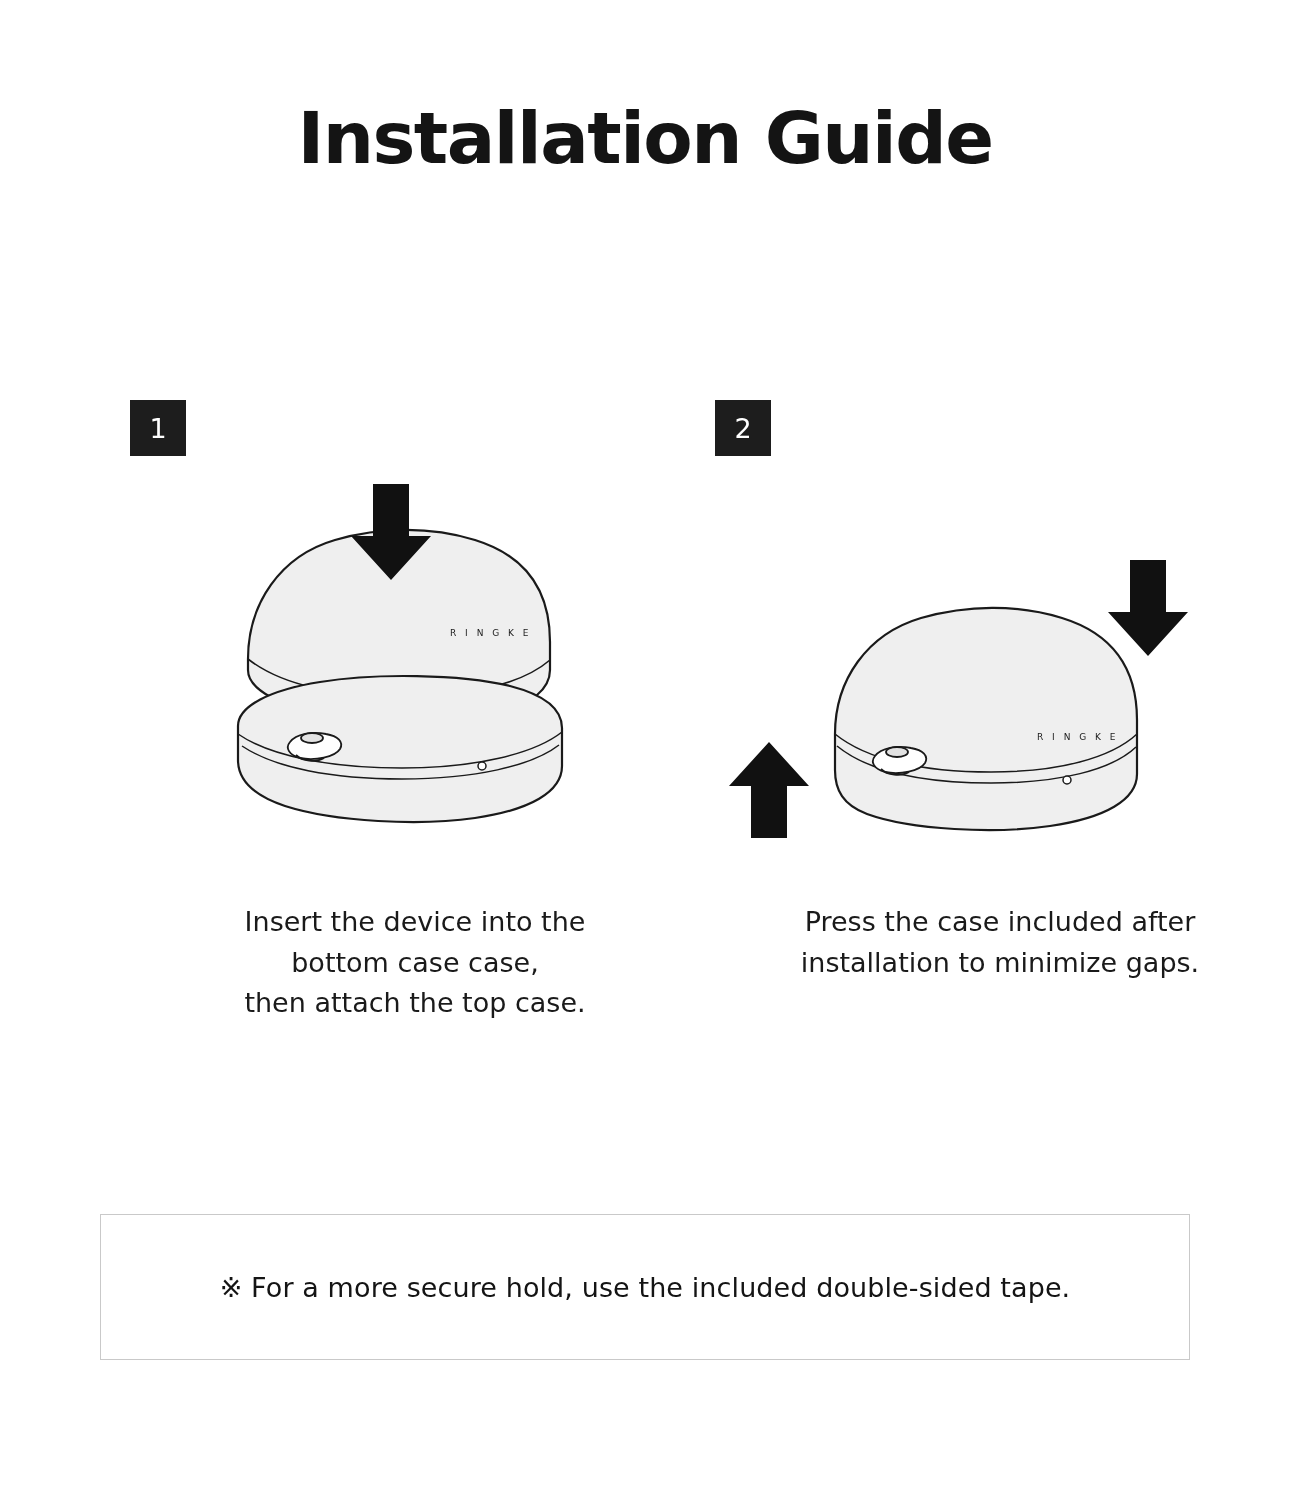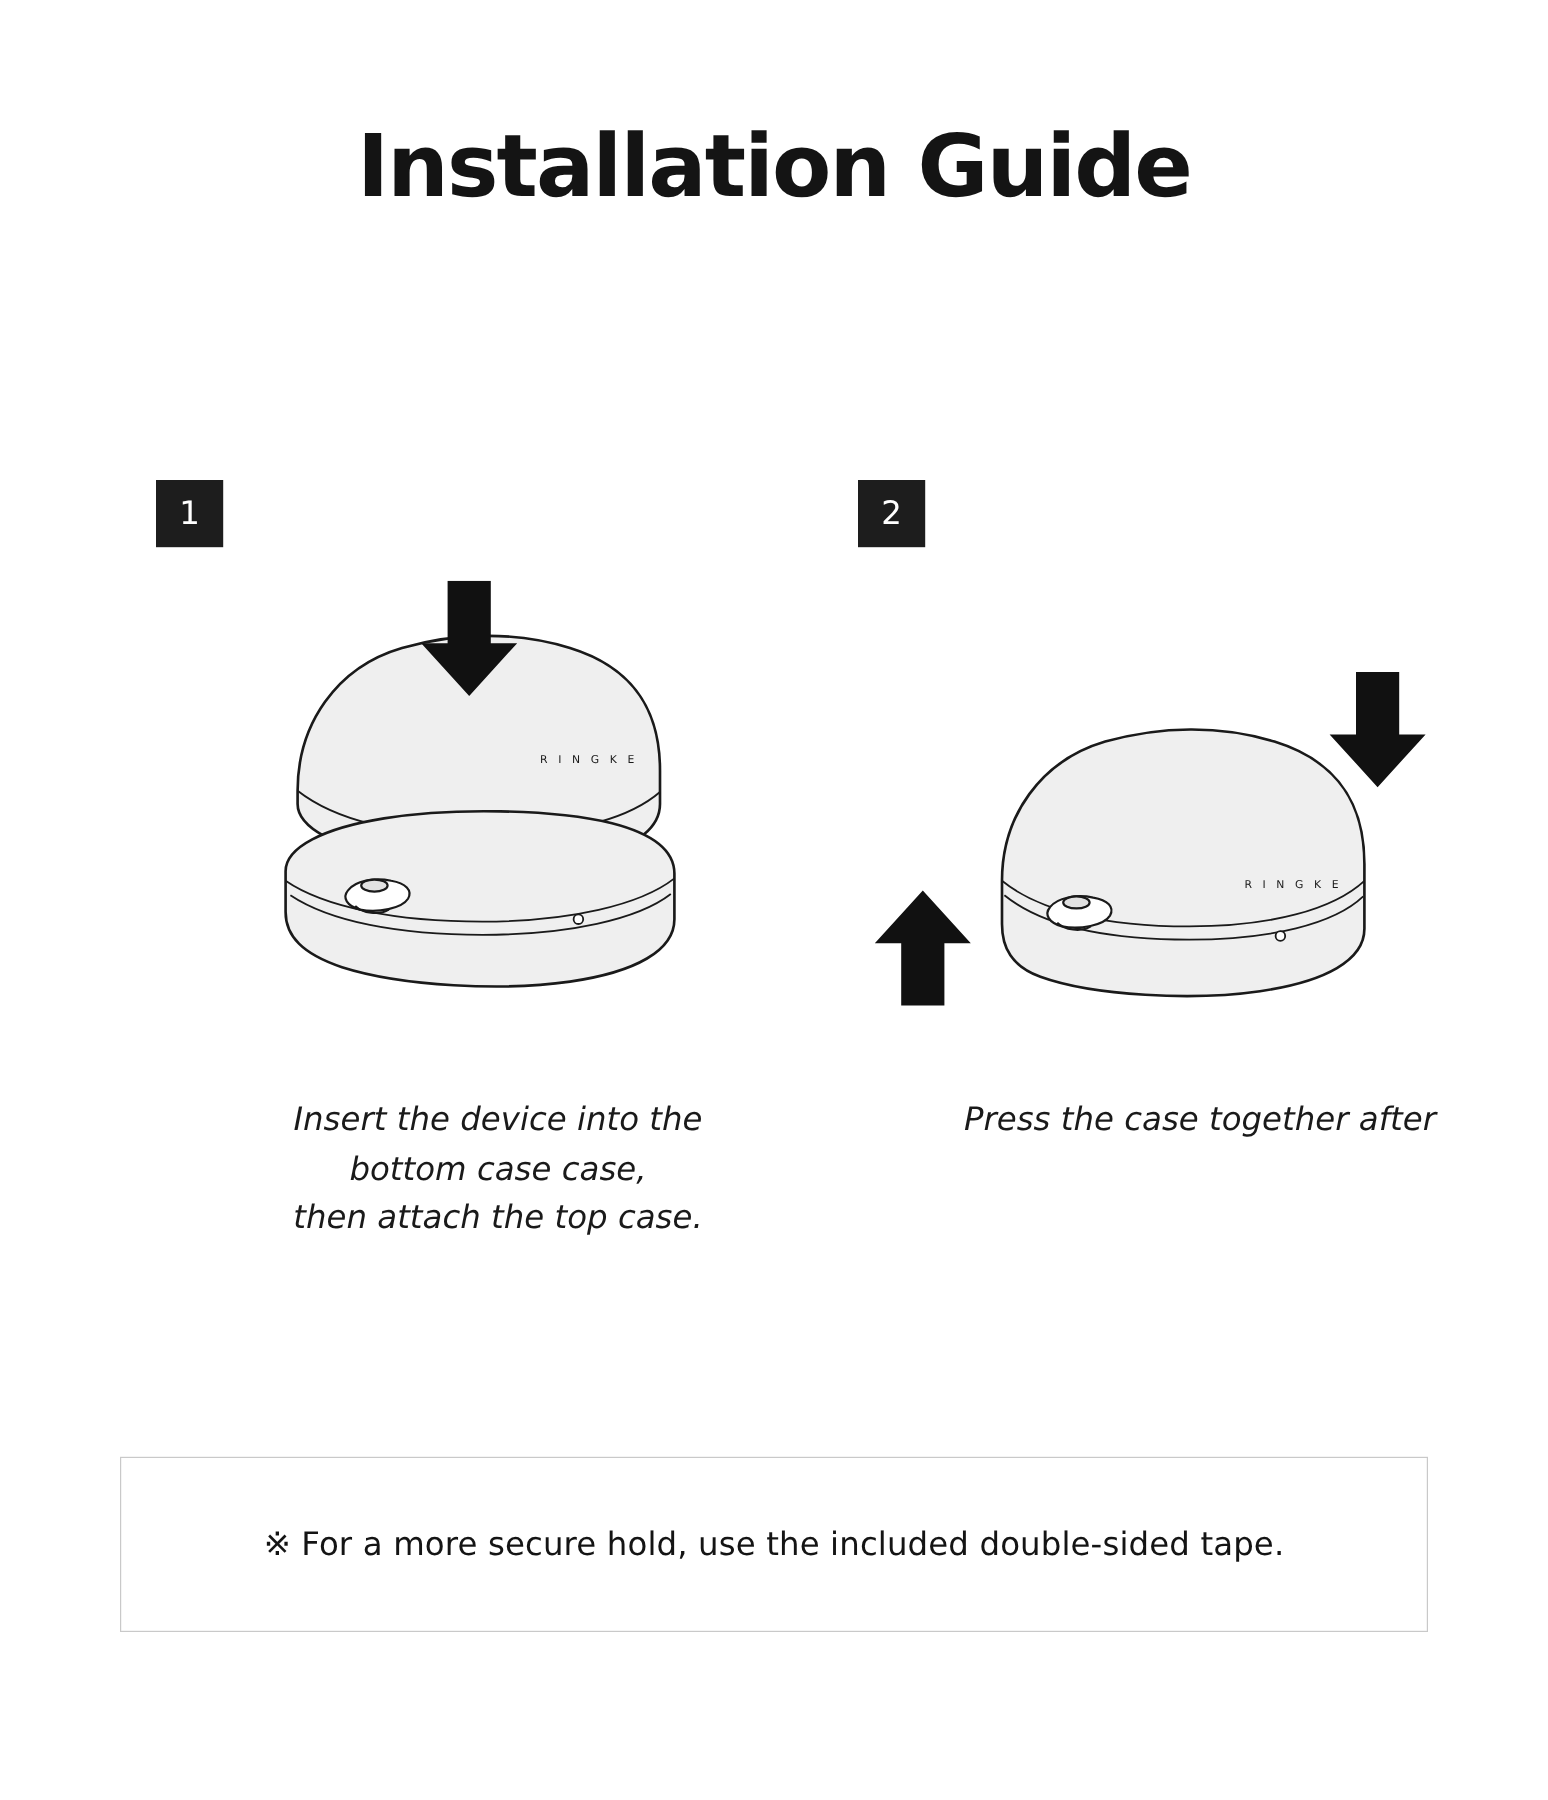--- a/index.html
+++ b/index.html
@@ -61,27 +61,26 @@
   }
   .art {
     width: 570px;
     height: 410px;
     margin-top: 28px;
     position: relative;
   }
   .art svg { display: block; }
   .caption {
     width: 500px;
-    margin: 20px auto 0 auto;
+    margin: 8px auto 0 auto;
     text-align: center;
     font-size: 27px;
     line-height: 1.5;
     color: #1a1a1a;
     font-family: "DejaVu Sans", "Liberation Sans", sans-serif;
-    font-style: italic;
   }
   .step-2 .caption { width: 520px; }
   .note-box {
     position: absolute;
     left: 100px;
     top: 1214px;
     width: 1090px;
     height: 146px;
     border: 1px solid #c9c9c9;
     box-sizing: border-box;
@@ -200,21 +199,22 @@
           <g>
             <path d="M415 76 L451 76 L451 128 L473 128 L433 172 L393 128 L415 128 Z" fill="#111111"></path>
           </g>
           <g>
             <path d="M72 354 L36 354 L36 302 L14 302 L54 258 L94 302 L72 302 Z" fill="#111111"></path>
           </g>
         </svg>
       </div>
 
       <div class="caption">
-        <div>Press the case together after</div>
+        <div>Press the case included after</div>
+        <div>installation to minimize gaps.</div>
       </div>
     </div>
 
   </div>
 
   <div class="note-box">
     <div class="note-text">※ For a more secure hold, use the included double-sided tape.</div>
   </div>
 
 </div>

